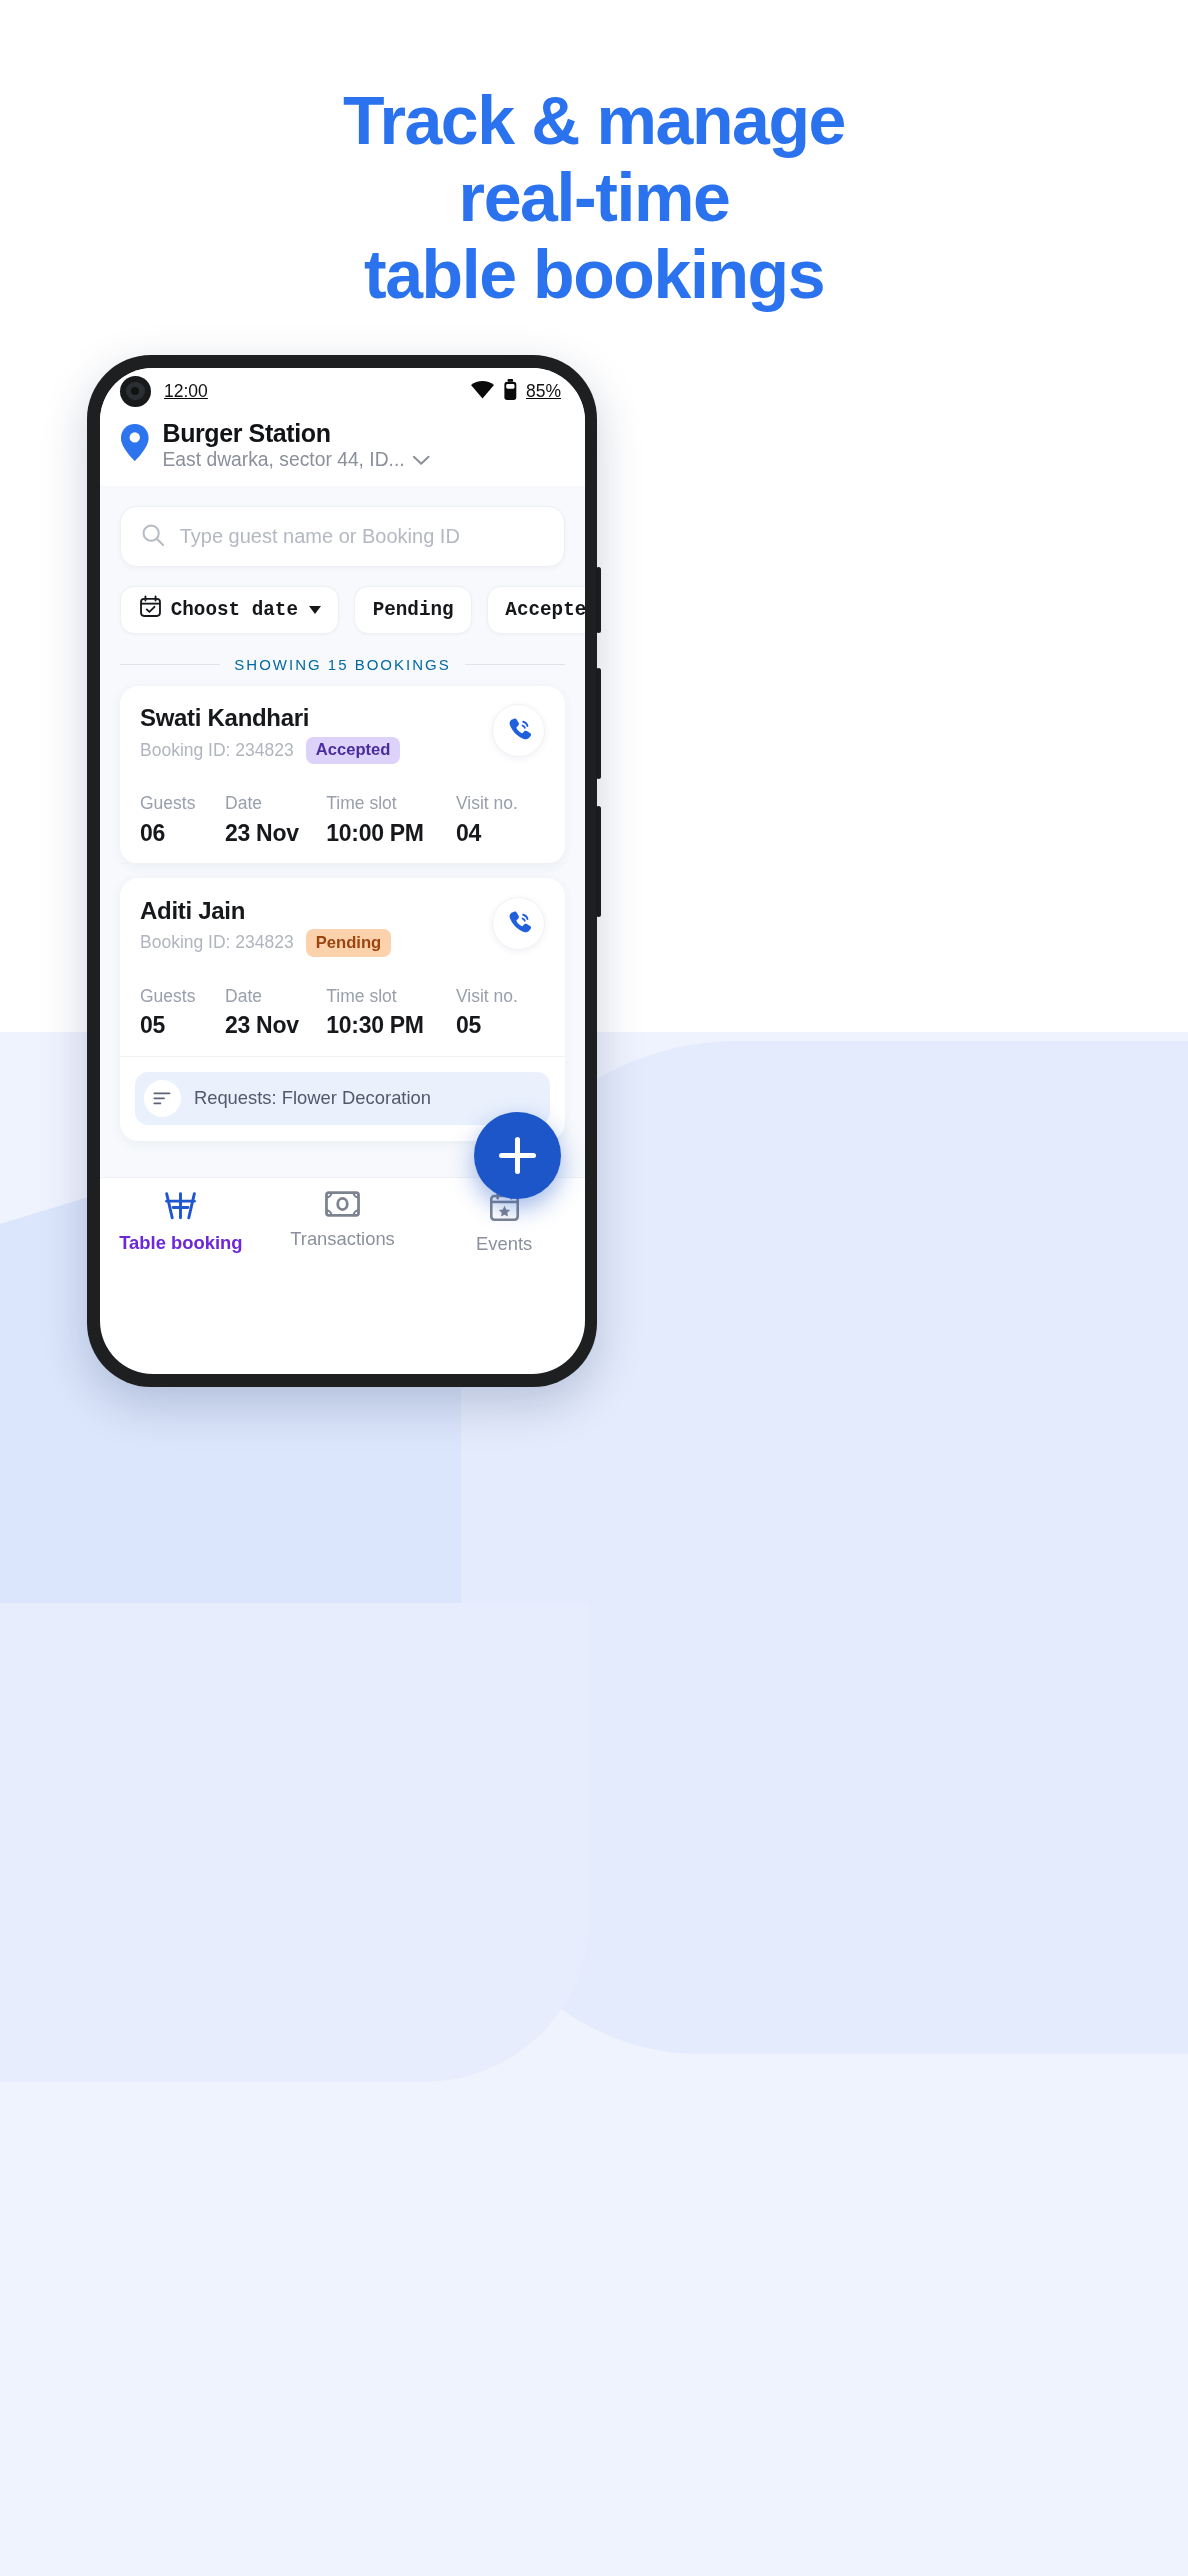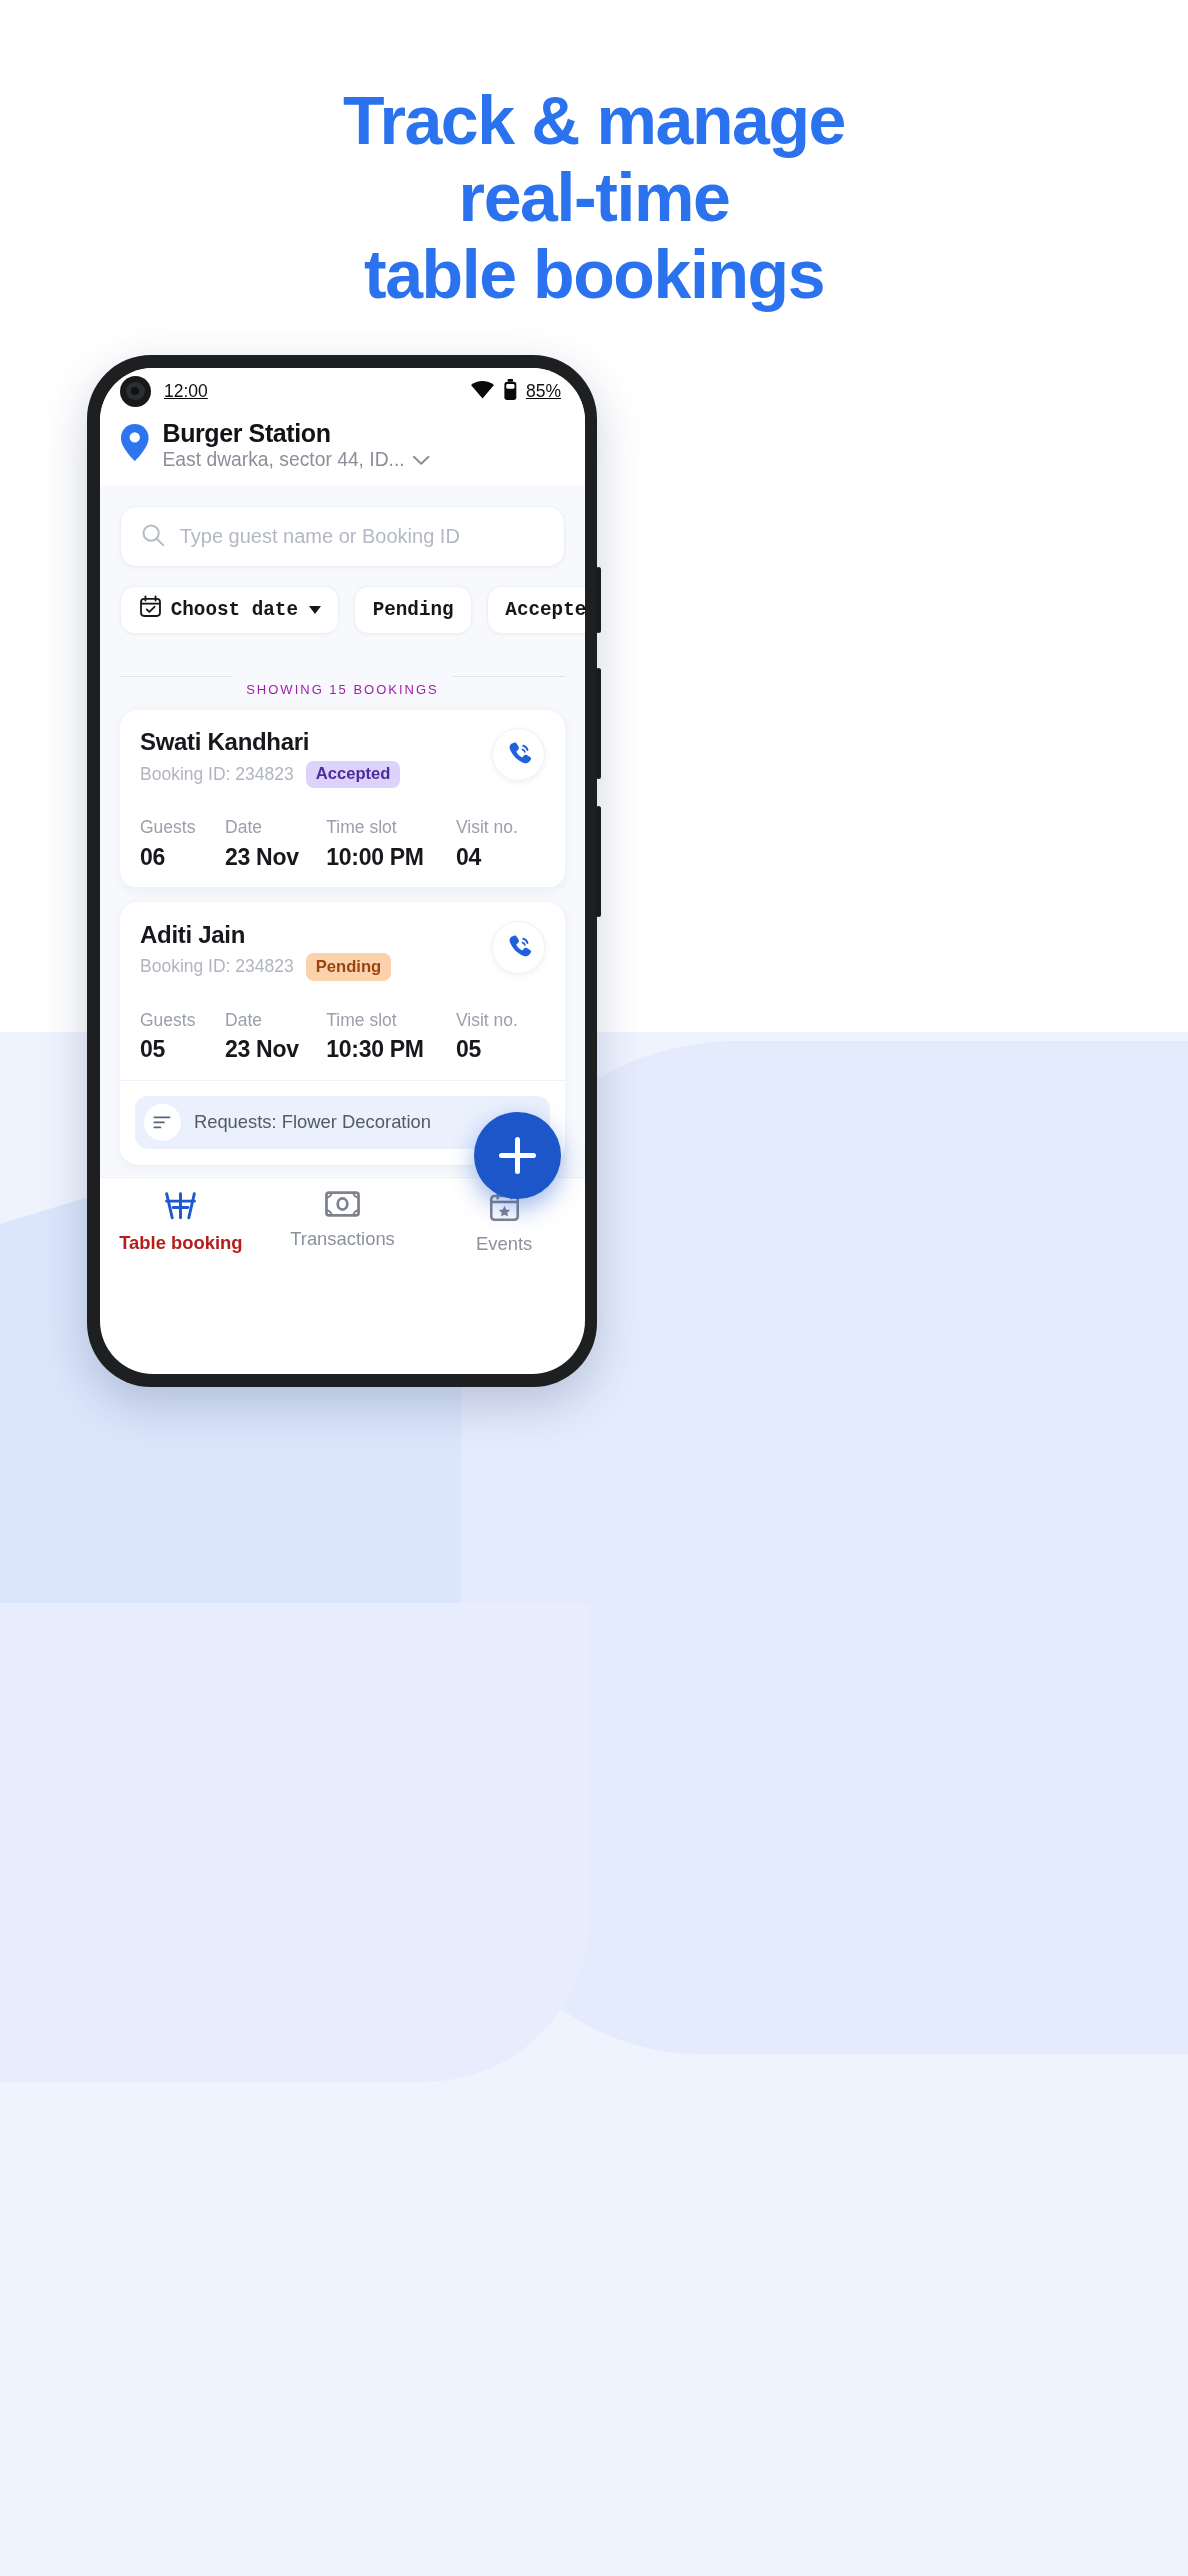--- a/index.html
+++ b/index.html
@@ -133,21 +133,21 @@
     background:#fff; border:0.9px solid #edf0f5;
     border-radius:14px; height:48px; padding:0 17.5px;
     font-size:19.3px; color:#15171b; font-weight:bold;
     white-space:nowrap;
     box-shadow:0 0.9px 2.8px rgba(40,60,110,.04);
   }
   .caret { width:0; height:0; border-left:6.4px solid transparent; border-right:6.4px solid transparent; border-top:8.3px solid #15171b; margin-left:1.8px; }
 
   .showing-row { display:flex; align-items:center; gap:14.7px; padding:22px 20px 0 20px; }
   .showing-row .line { flex:1; height:0.9px; background:#dfe3ea; }
-  .showing-row .txt { font-size:13px; letter-spacing:2px; color:#a21caf; white-space:nowrap;margin-top:26px; }
+  .showing-row .txt { font-size:15px; letter-spacing:2px; color:#0369a1; white-space:nowrap; }
 
   
   .cards { padding:13px 20px 0 20px; display:flex; flex-direction:column; gap:14px; }
   .card {
     background:#fff; border-radius:18.4px;
     box-shadow:0 2.8px 11px rgba(40,60,110,.06);
     padding:18.4px 0 0 0;
   }
   .card-top { display:flex; align-items:flex-start; padding:0 20px; }
   .guest-name { font-size:24px; font-weight:bold; color:#16181c; letter-spacing:-0.3px; }
@@ -201,21 +201,21 @@
 
   
   .bottom-nav {
     position:absolute; left:0; bottom:0; width:485px; height:107px;
     background:#fff; border-top:0.9px solid #eef1f5;
     display:flex; align-items:flex-start; padding-top:13px;
     z-index:20;
   }
   .nav-item { flex:1; display:flex; flex-direction:column; align-items:center; gap:8.3px; }
   .nav-label { font-size:18.4px; color:#8b919c; }
-  .nav-item.active .nav-label { color:#b91c1c; font-weight:bold; }
+  .nav-item.active .nav-label { color:#6d28d9; font-weight:bold; }
   .home-ind {
     position:absolute; left:50%; transform:translateX(-50%); bottom:13px;
     width:147px; height:6.4px; background:#101215; border-radius:3.7px;
   }
 </style>
 </head>
 <body>
 
 <div class="bg-wrap">
   <div class="bg-top"></div>

